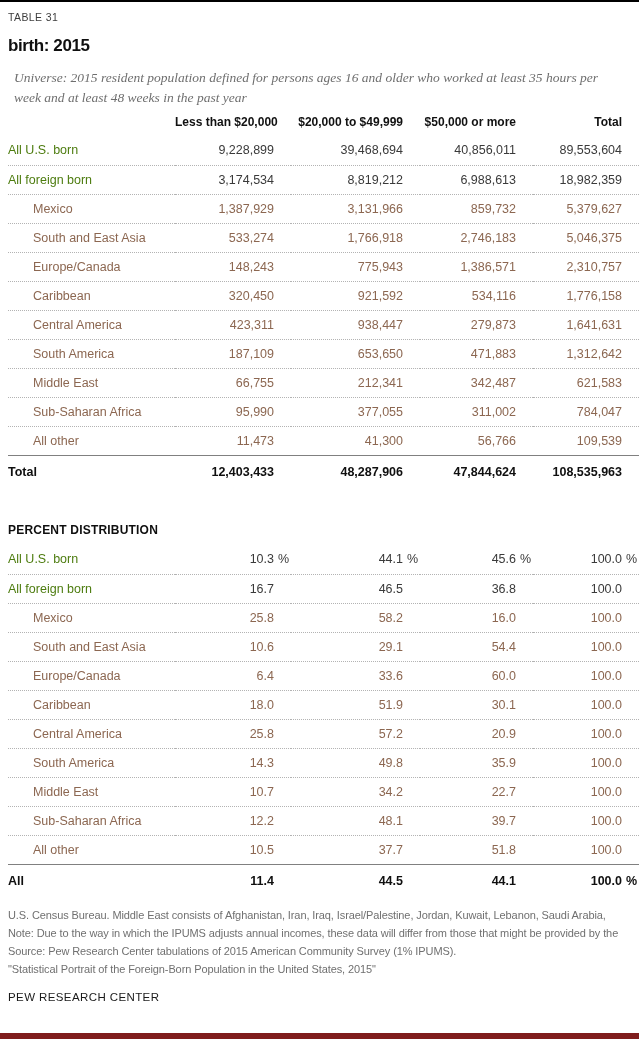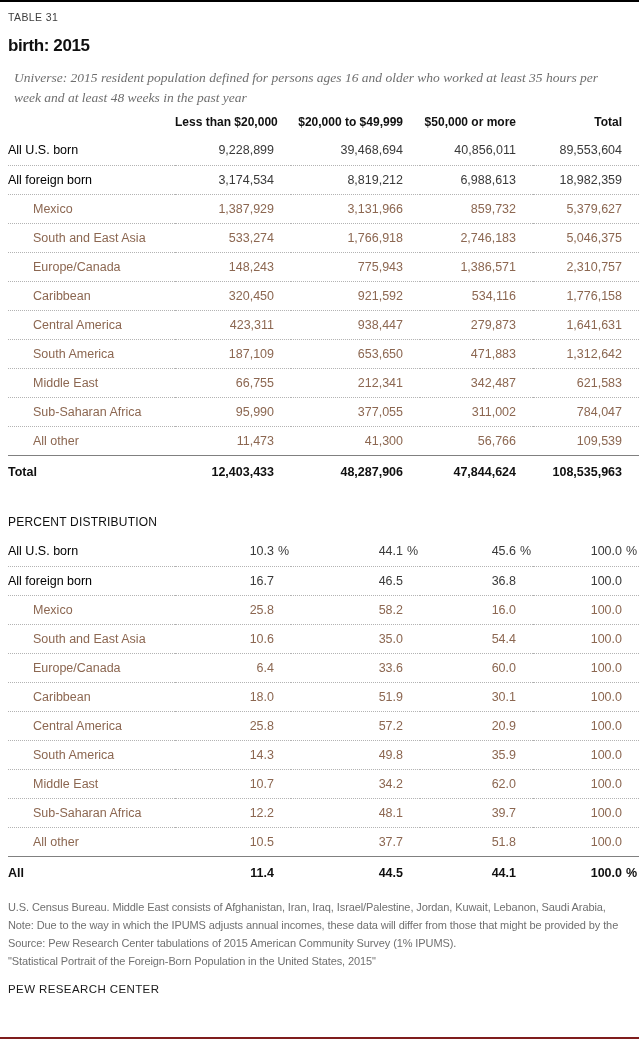--- a/index.html
+++ b/index.html
@@ -2,21 +2,21 @@
 <html><head>
 <meta charset="utf-8">
 <style>
   html,body { margin:0; padding:0; background:#fff; }
   .page {
     position:relative;
     width:639px; height:1039px;
     box-sizing:border-box;
     background:#fff;
     border-top:2px solid #000;
-    border-bottom:2px solid #7f1d1d;
+    border-bottom:6px solid #7f1d1d;
     font-family:"Liberation Sans", sans-serif;
     color:#222;
     overflow:hidden;
   }
   .inner { padding:9px 8px 0 8px; }
 
   .table-label {
     font-size:10.5px; letter-spacing:.4px; color:#3d3d3d;
   }
   h1.title {
@@ -47,38 +47,38 @@
     font-size:12px; font-weight:bold; color:#111;
     text-align:right; vertical-align:bottom;
     padding:0 17px 7px 0; white-space:nowrap;
   }
   tbody tr { height:29px; border-bottom:1px dotted #b3b3b3; }
   tbody tr:last-child { border-bottom:0;margin-top:35px; }
   tfoot tr { height:33px; border-top:1px solid #808080; }
 
   th.lbl {
     text-align:left; font-weight:normal;
-    font-size:12.5px; color:#000000;
+    font-size:12.5px; color:#4d7c0f;
     padding:0; vertical-align:middle; white-space:nowrap;
   }
   td.num {
     text-align:right; font-size:12.5px; color:#3a3a3a;
     padding:0; vertical-align:middle; white-space:nowrap;
   }
   .sfx {
     display:inline-block; width:17px; box-sizing:border-box;
     text-align:left; padding-left:4px;
   }
   tr.indent th.lbl { padding-left:25px; }
   tr.indent th.lbl, tr.indent td.num { color:#8c6751; }
   tfoot th.lbl, tfoot td.num { font-weight:bold; color:#0f0f0f; }
 
   .section-label {
-    margin-top:27px;
-    font-size:12px; font-weight:normal; letter-spacing:.2px; color:#0f0f0f;
+    margin-top:35px;
+    font-size:12px; font-weight:bold; letter-spacing:.2px; color:#0f0f0f;
   }
   table.tbl.pct-table { margin-top:8px; }
 
   .notes { margin-top:9px; width:631px; }
   .notes div {
     font-size:11px; line-height:18px; color:#707070;
     letter-spacing:-0.1px; white-space:nowrap;
   }
   .brand {
     margin-top:13px;
@@ -237,21 +237,21 @@
           <tr class="indent">
             <th class="lbl">Mexico</th>
             <td class="num"><span class="v">25.8</span><span class="sfx"></span></td>
             <td class="num"><span class="v">58.2</span><span class="sfx"></span></td>
             <td class="num"><span class="v">16.0</span><span class="sfx"></span></td>
             <td class="num"><span class="v">100.0</span><span class="sfx"></span></td>
           </tr>
           <tr class="indent">
             <th class="lbl">South and East Asia</th>
             <td class="num"><span class="v">10.6</span><span class="sfx"></span></td>
-            <td class="num"><span class="v">35.0</span><span class="sfx"></span></td>
+            <td class="num"><span class="v">29.1</span><span class="sfx"></span></td>
             <td class="num"><span class="v">54.4</span><span class="sfx"></span></td>
             <td class="num"><span class="v">100.0</span><span class="sfx"></span></td>
           </tr>
           <tr class="indent">
             <th class="lbl">Europe/Canada</th>
             <td class="num"><span class="v">6.4</span><span class="sfx"></span></td>
             <td class="num"><span class="v">33.6</span><span class="sfx"></span></td>
             <td class="num"><span class="v">60.0</span><span class="sfx"></span></td>
             <td class="num"><span class="v">100.0</span><span class="sfx"></span></td>
           </tr>
@@ -273,21 +273,21 @@
             <th class="lbl">South America</th>
             <td class="num"><span class="v">14.3</span><span class="sfx"></span></td>
             <td class="num"><span class="v">49.8</span><span class="sfx"></span></td>
             <td class="num"><span class="v">35.9</span><span class="sfx"></span></td>
             <td class="num"><span class="v">100.0</span><span class="sfx"></span></td>
           </tr>
           <tr class="indent">
             <th class="lbl">Middle East</th>
             <td class="num"><span class="v">10.7</span><span class="sfx"></span></td>
             <td class="num"><span class="v">34.2</span><span class="sfx"></span></td>
-            <td class="num"><span class="v">62.0</span><span class="sfx"></span></td>
+            <td class="num"><span class="v">22.7</span><span class="sfx"></span></td>
             <td class="num"><span class="v">100.0</span><span class="sfx"></span></td>
           </tr>
           <tr class="indent">
             <th class="lbl">Sub-Saharan Africa</th>
             <td class="num"><span class="v">12.2</span><span class="sfx"></span></td>
             <td class="num"><span class="v">48.1</span><span class="sfx"></span></td>
             <td class="num"><span class="v">39.7</span><span class="sfx"></span></td>
             <td class="num"><span class="v">100.0</span><span class="sfx"></span></td>
           </tr>
           <tr class="indent">

